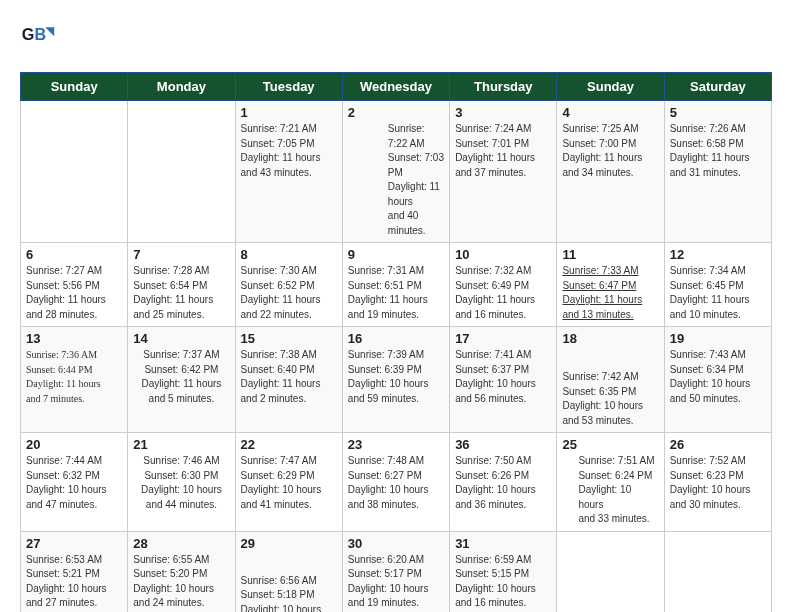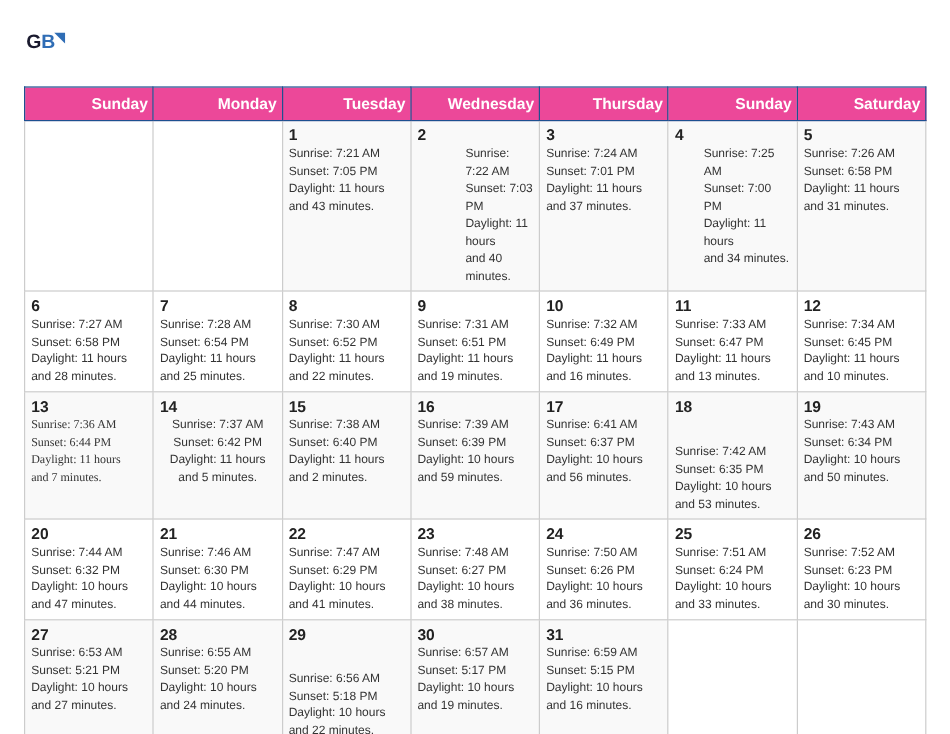--- a/index.html
+++ b/index.html
@@ -45,26 +45,26 @@
     .calendar-subtitle {
       font-size: 15px;
       color: #555;
     }
     table {
       width: 100%;
       border-collapse: collapse;
       table-layout: fixed;
     }
     thead tr th {
-      background-color: #ec4899;
+      background-color: #14532d;
       color: #fff;
       font-size: 13px;
       font-weight: bold;
       padding: 6px 4px;
-      text-align: right;
+      text-align: center;
       border: 1px solid #1e5090;
     }
     tbody tr td {
       border: 1px solid #ccc;
       vertical-align: top;
       padding: 4px 5px;
       font-size: 10.5px;
       color: #222;
       height: 80px;
       background: #fff;
@@ -140,38 +140,38 @@
         </td>
         <td>
           <span class="day-num">3</span>
           <div class="day-info" style="white-space: pre-line;">Sunrise: 7:24 AM
 Sunset: 7:01 PM
 Daylight: 11 hours
 and 37 minutes.</div>
         </td>
         <td>
           <span class="day-num">4</span>
-          <div class="day-info" style="white-space: pre-line; margin-left: 24px;">Sunrise: 7:25 AM
+          <div class="day-info" style="white-space: pre-line;">Sunrise: 7:25 AM
 Sunset: 7:00 PM
 Daylight: 11 hours
 and 34 minutes.</div>
         </td>
         <td>
           <span class="day-num">5</span>
           <div class="day-info" style="white-space: pre-line;">Sunrise: 7:26 AM
 Sunset: 6:58 PM
 Daylight: 11 hours
 and 31 minutes.</div>
         </td>
       </tr>
       <tr>
         <td>
           <span class="day-num">6</span>
           <div class="day-info" style="white-space: pre-line;">Sunrise: 7:27 AM
-Sunset: 6:58 PM
+Sunset: 5:56 PM
 Daylight: 11 hours
 and 28 minutes.</div>
         </td>
         <td>
           <span class="day-num">7</span>
           <div class="day-info" style="white-space: pre-line;">Sunrise: 7:28 AM
 Sunset: 6:54 PM
 Daylight: 11 hours
 and 25 minutes.</div>
         </td>
@@ -191,21 +191,21 @@
         </td>
         <td>
           <span class="day-num">10</span>
           <div class="day-info" style="white-space: pre-line;">Sunrise: 7:32 AM
 Sunset: 6:49 PM
 Daylight: 11 hours
 and 16 minutes.</div>
         </td>
         <td>
           <span class="day-num">11</span>
-          <div class="day-info" style="white-space: pre-line;">Sunrise: 7:33 AM
+          <div class="day-info" style="white-space: pre-line; text-decoration: underline;">Sunrise: 7:33 AM
 Sunset: 6:47 PM
 Daylight: 11 hours
 and 13 minutes.</div>
         </td>
         <td>
           <span class="day-num">12</span>
           <div class="day-info" style="white-space: pre-line;">Sunrise: 7:34 AM
 Sunset: 6:45 PM
 Daylight: 11 hours
 and 10 minutes.</div>
@@ -235,21 +235,21 @@
         </td>
         <td>
           <span class="day-num">16</span>
           <div class="day-info" style="white-space: pre-line;">Sunrise: 7:39 AM
 Sunset: 6:39 PM
 Daylight: 10 hours
 and 59 minutes.</div>
         </td>
         <td>
           <span class="day-num">17</span>
-          <div class="day-info" style="white-space: pre-line;">Sunrise: 6:41 AM
+          <div class="day-info" style="white-space: pre-line;">Sunrise: 7:41 AM
 Sunset: 6:37 PM
 Daylight: 10 hours
 and 56 minutes.</div>
         </td>
         <td>
           <span class="day-num">18</span>
           <div class="day-info" style="white-space: pre-line; margin-top: 24px;">Sunrise: 7:42 AM
 Sunset: 6:35 PM
 Daylight: 10 hours
 and 53 minutes.</div>
@@ -265,49 +265,49 @@
       <tr>
         <td>
           <span class="day-num">20</span>
           <div class="day-info" style="white-space: pre-line;">Sunrise: 7:44 AM
 Sunset: 6:32 PM
 Daylight: 10 hours
 and 47 minutes.</div>
         </td>
         <td>
           <span class="day-num">21</span>
-          <div class="day-info" style="white-space: pre-line;">Sunrise: 7:46 AM
+          <div class="day-info" style="white-space: pre-line; text-align: center;">Sunrise: 7:46 AM
 Sunset: 6:30 PM
 Daylight: 10 hours
 and 44 minutes.</div>
         </td>
         <td>
           <span class="day-num">22</span>
           <div class="day-info" style="white-space: pre-line;">Sunrise: 7:47 AM
 Sunset: 6:29 PM
 Daylight: 10 hours
 and 41 minutes.</div>
         </td>
         <td>
           <span class="day-num">23</span>
           <div class="day-info" style="white-space: pre-line;">Sunrise: 7:48 AM
 Sunset: 6:27 PM
 Daylight: 10 hours
 and 38 minutes.</div>
         </td>
         <td>
-          <span class="day-num">24</span>
+          <span class="day-num">36</span>
           <div class="day-info" style="white-space: pre-line;">Sunrise: 7:50 AM
 Sunset: 6:26 PM
 Daylight: 10 hours
 and 36 minutes.</div>
         </td>
         <td>
           <span class="day-num">25</span>
-          <div class="day-info" style="white-space: pre-line;">Sunrise: 7:51 AM
+          <div class="day-info" style="white-space: pre-line; margin-left: 16px;">Sunrise: 7:51 AM
 Sunset: 6:24 PM
 Daylight: 10 hours
 and 33 minutes.</div>
         </td>
         <td>
           <span class="day-num">26</span>
           <div class="day-info" style="white-space: pre-line;">Sunrise: 7:52 AM
 Sunset: 6:23 PM
 Daylight: 10 hours
 and 30 minutes.</div>
@@ -330,21 +330,21 @@
         </td>
         <td>
           <span class="day-num">29</span>
           <div class="day-info" style="white-space: pre-line; margin-top: 23px;">Sunrise: 6:56 AM
 Sunset: 5:18 PM
 Daylight: 10 hours
 and 22 minutes.</div>
         </td>
         <td>
           <span class="day-num">30</span>
-          <div class="day-info" style="white-space: pre-line;">Sunrise: 6:57 AM
+          <div class="day-info" style="white-space: pre-line;">Sunrise: 6:20 AM
 Sunset: 5:17 PM
 Daylight: 10 hours
 and 19 minutes.</div>
         </td>
         <td>
           <span class="day-num">31</span>
           <div class="day-info" style="white-space: pre-line;">Sunrise: 6:59 AM
 Sunset: 5:15 PM
 Daylight: 10 hours
 and 16 minutes.</div>

